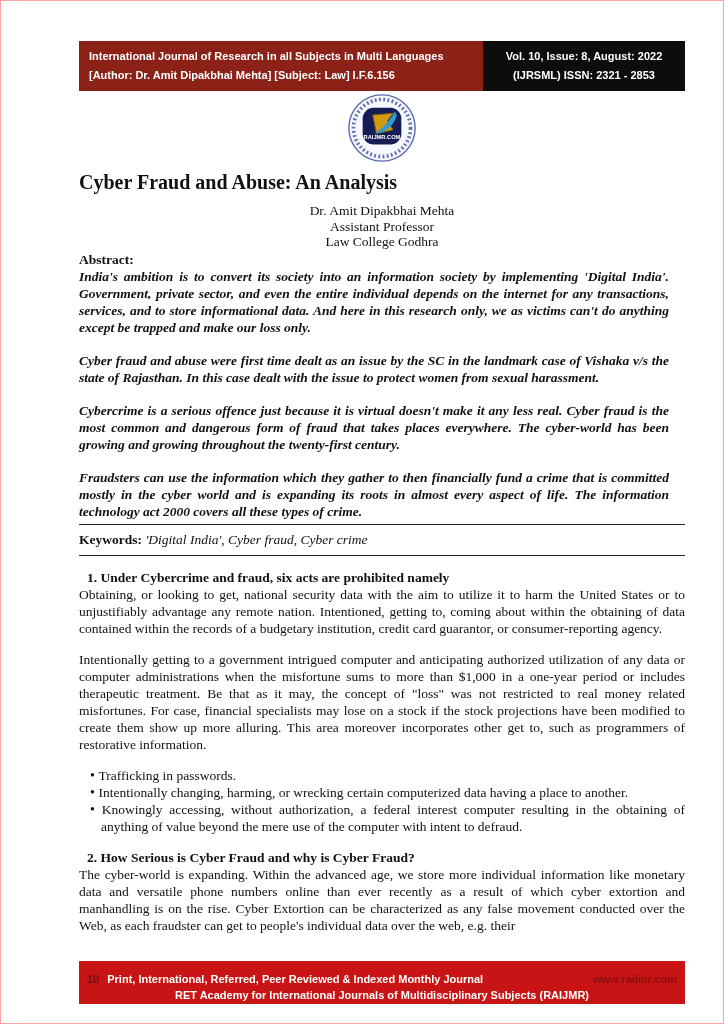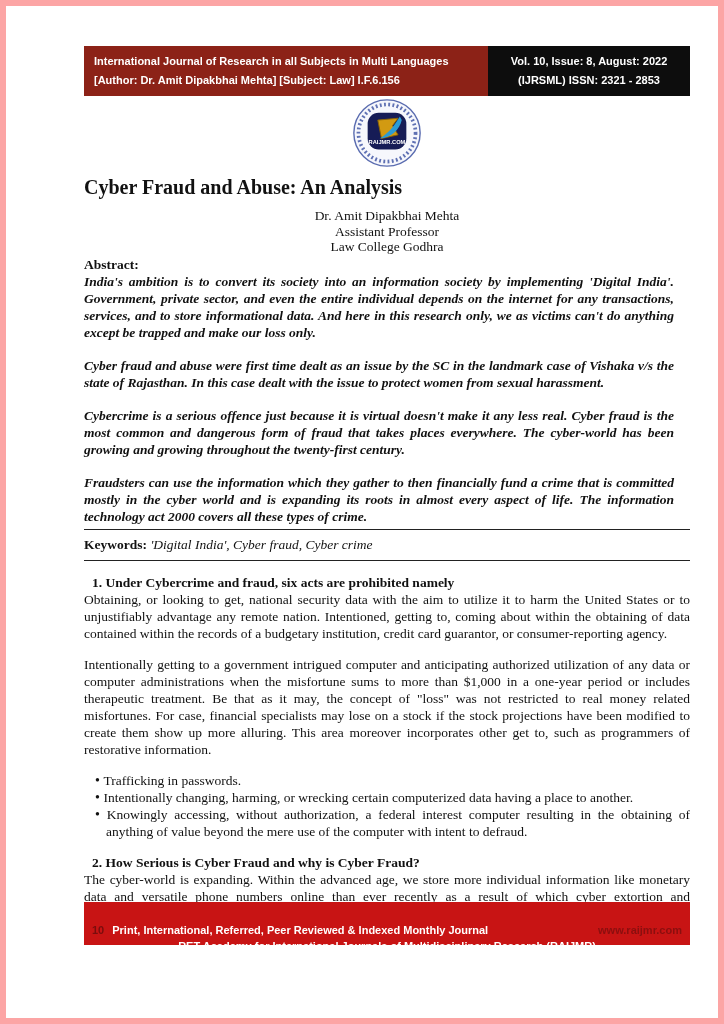--- a/index.html
+++ b/index.html
@@ -1,21 +1,21 @@
 <!DOCTYPE html>
 <html><head>
 <meta charset="utf-8">
 <style>
   html,body{margin:0;padding:0;background:#ffffff;}
   #page{
     position:relative;
     width:724px;height:1024px;
     background:#ffffff;
     overflow:hidden;
-    border:6px solid #fca5a5;
+    border:1px solid #fca5a5;
     box-sizing:border-box;
     font-family:"Liberation Serif", serif;
     color:#111;
   }
   
   .hdr{
     position:absolute;left:78px;top:40px;width:606px;height:50px;
     display:flex;
     font-family:"Liberation Sans", sans-serif;
     font-weight:bold;font-size:11px;line-height:1.75;
@@ -59,24 +59,24 @@
   .sec-par{margin:0 0 14px 0;}
   .sec-par.first{margin-top:0;}
   ul.blt{margin:0 0 14px 0;padding:0;list-style:none;}
   ul.blt li{
     padding-left:14px;text-indent:-11px;margin:0 0 0 8px;
     text-align:justify;
   }
   ul.blt li::before{content:"\2022\00a0";font-size:14px;}
   
   .ftr{
-    position:absolute;left:78px;top:896px;width:606px;height:43px;
+    position:absolute;left:78px;top:960px;width:606px;height:43px;
     background:#c81414;color:#ffffff;
     font-family:"Liberation Sans", sans-serif;font-weight:bold;font-size:11px;
-    padding:20px 8px;box-sizing:border-box;
+    padding:10px 8px;box-sizing:border-box;
   }
   .ftr-row1{display:flex;align-items:center;gap:8px;line-height:16px;}
   .ftr-pagenum{color:#7a0d0d;}
   .ftr-mid{flex:1;}
   .ftr-site{color:#8b0f0f;text-decoration:none;}
   .ftr-row2{text-align:center;line-height:16px;}
 </style>
 </head>
 <body>
 
@@ -140,16 +140,16 @@
     <p class="sec-par first">The cyber-world is expanding. Within the advanced age, we store more individual information like monetary data and versatile phone numbers online than ever recently as a result of which cyber extortion and manhandling is on the rise. Cyber Extortion can be characterized as any false movement conducted over the Web, as each fraudster can get to people's individual data over the web, e.g. their</p>
 
   </div>
 
   <div class="ftr">
     <div class="ftr-row1">
       <span class="ftr-pagenum">10</span>
       <span class="ftr-mid">Print, International, Referred, Peer Reviewed &amp; Indexed Monthly Journal</span>
       <a class="ftr-site" href="#">www.raijmr.com</a>
     </div>
-    <div class="ftr-row2">RET Academy for International Journals of Multidisciplinary Research (RAIJMR)</div>
+    <div class="ftr-row2">RET Academy for International Journals of Multidisciplinary Subjects (RAIJMR)</div>
   </div>
 
 </div>
 
 </body></html>

